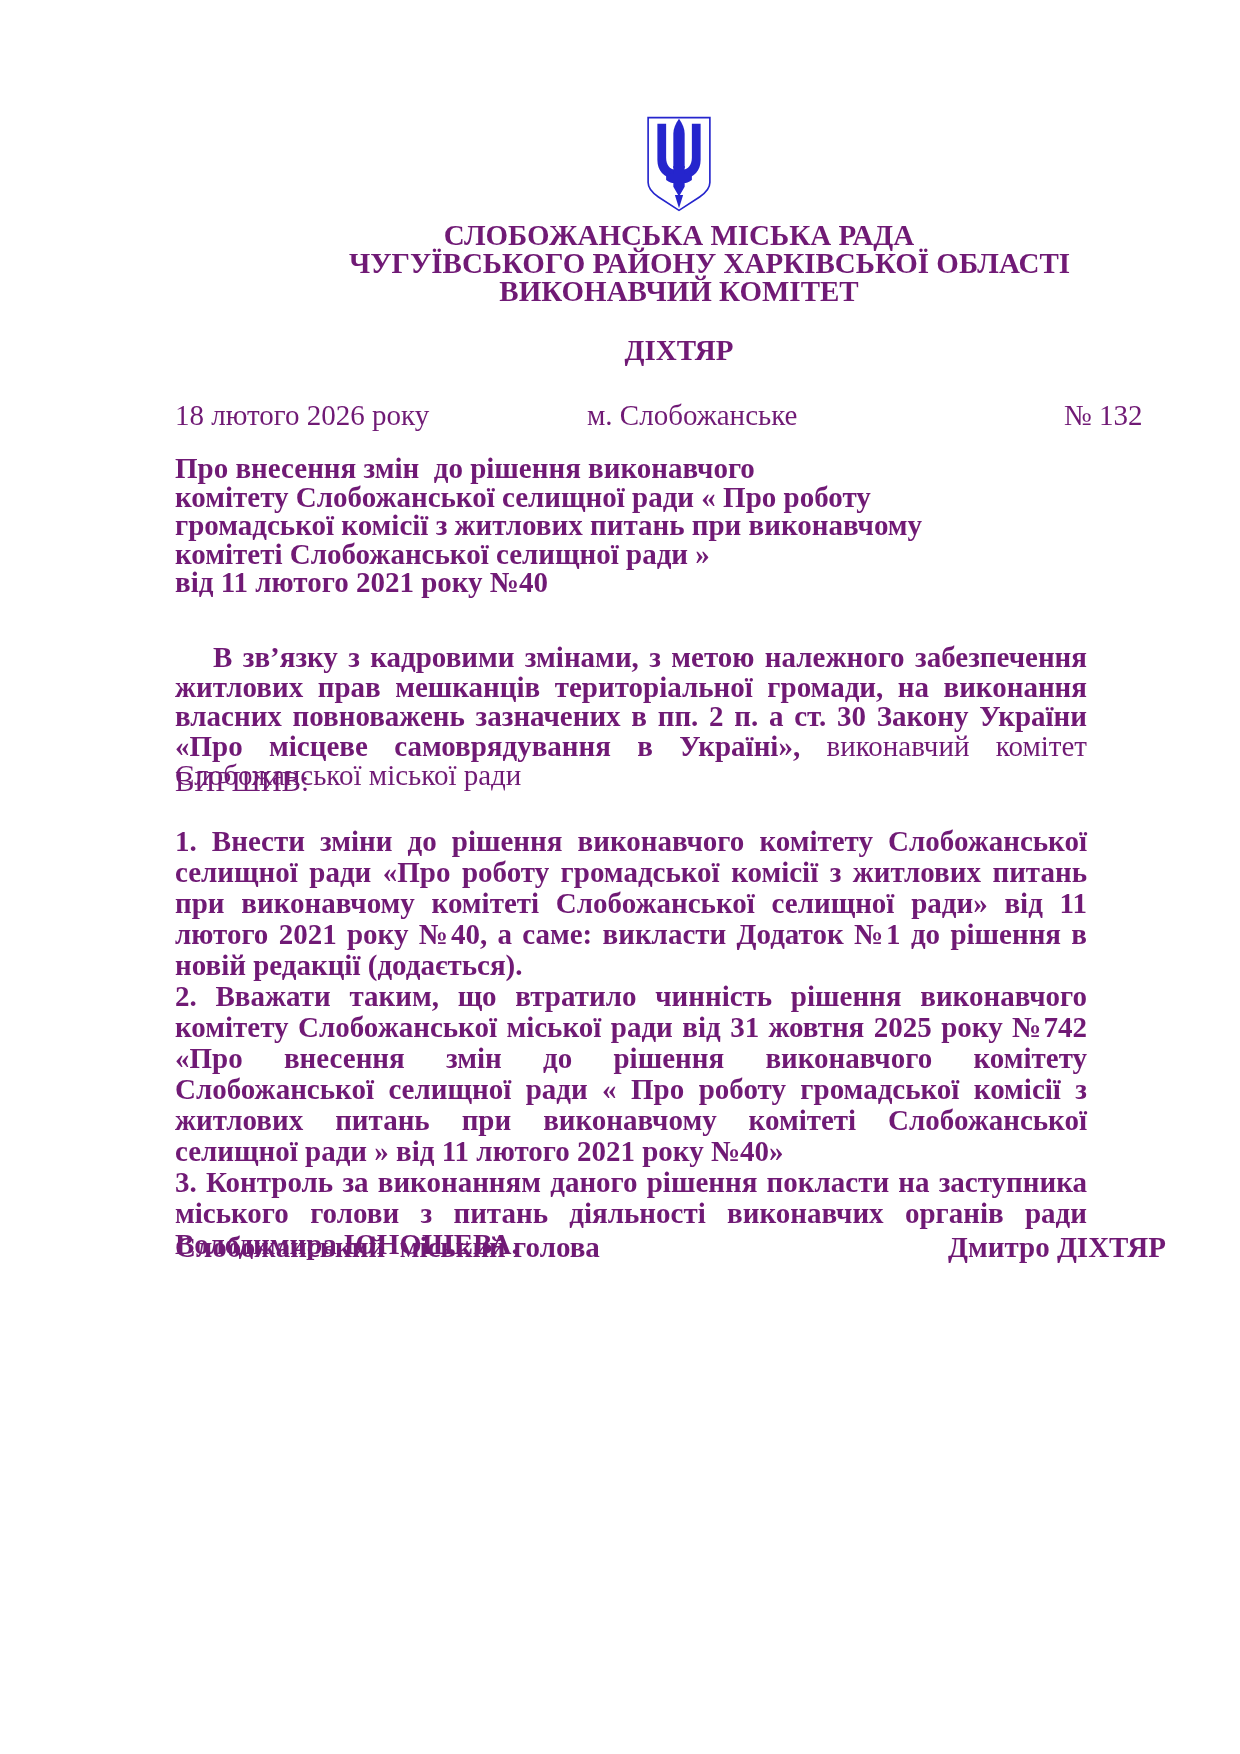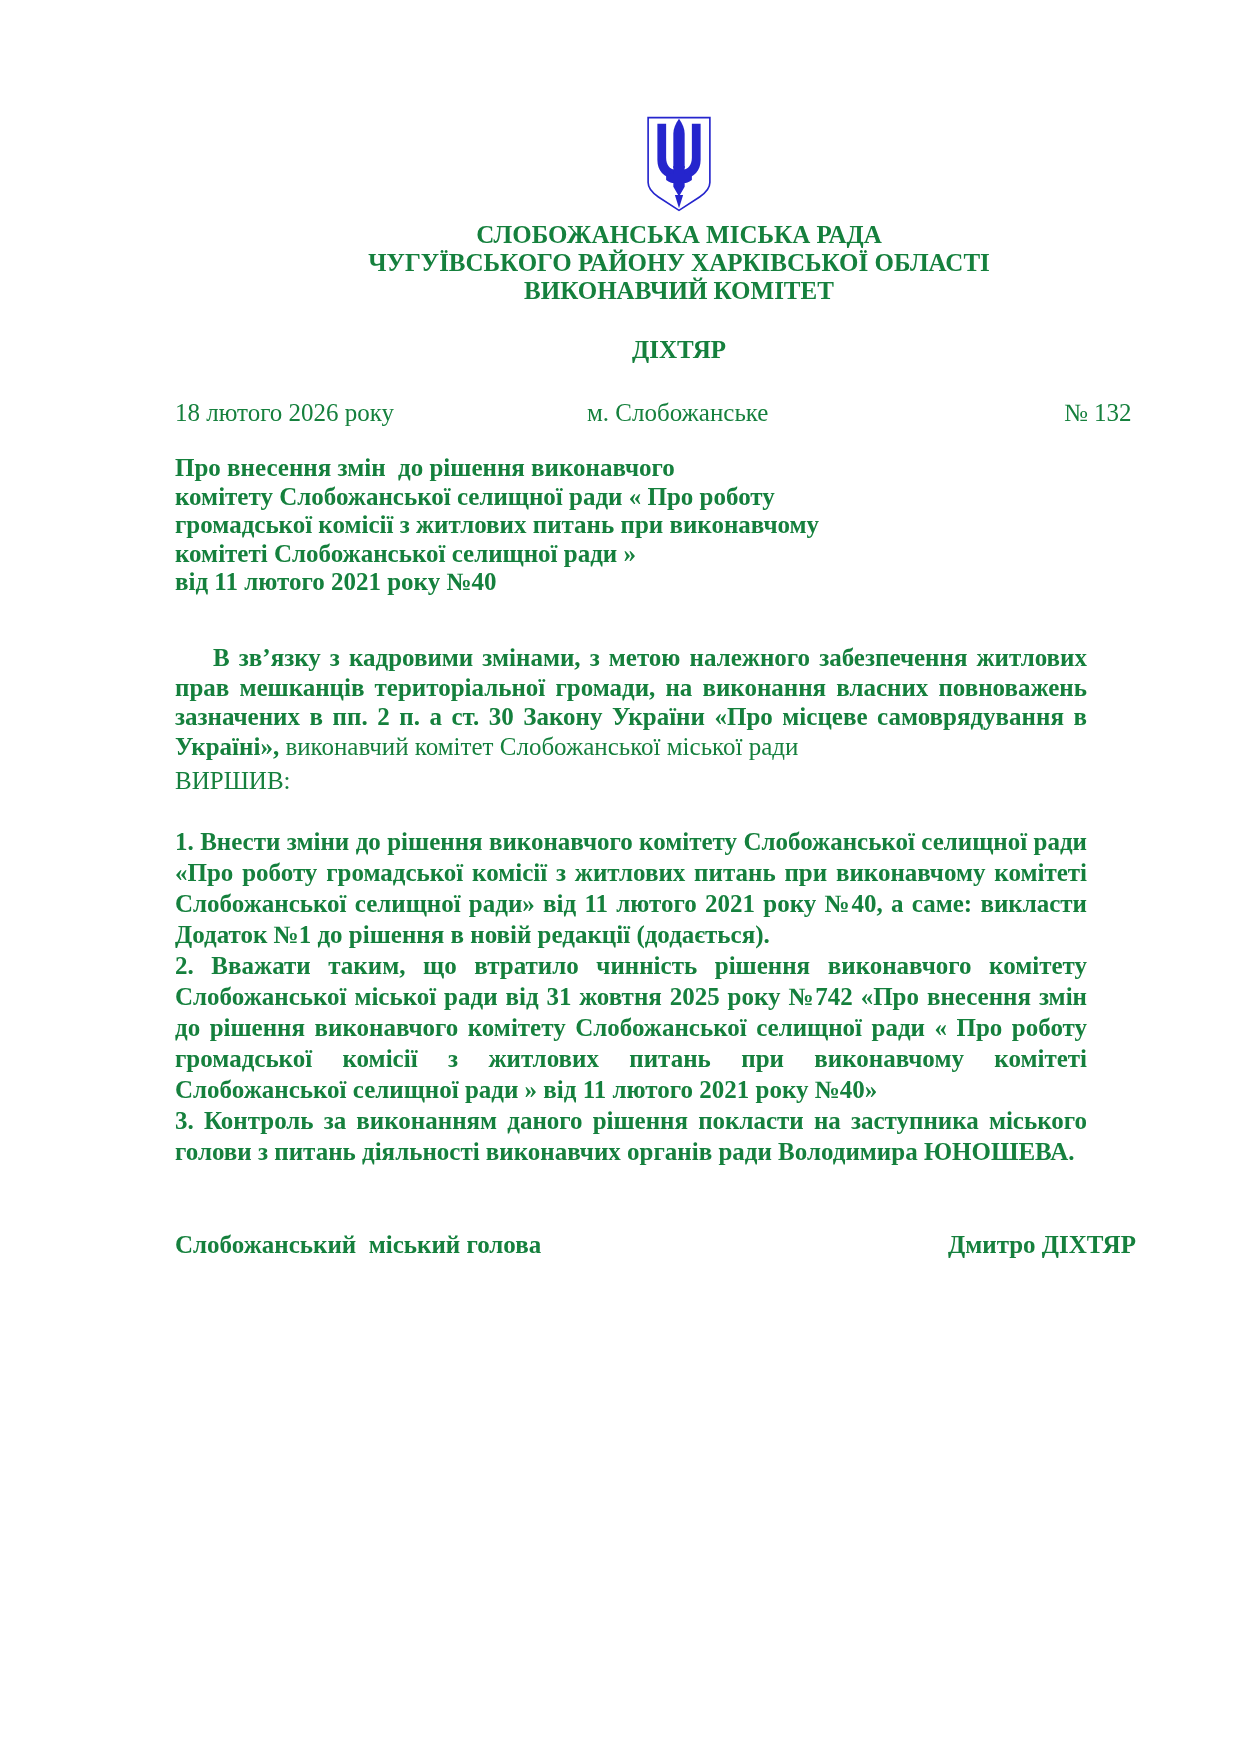--- a/index.html
+++ b/index.html
@@ -2,22 +2,22 @@
 <html><head>
 <meta charset="utf-8">
 <style>
   html,body { margin:0; padding:0; background:#ffffff; }
   .page {
     position: relative;
     width: 1240px;
     height: 1754px;
     background: #ffffff;
     font-family: "Liberation Serif", "DejaVu Serif", serif;
-    color: #15803d;
-    font-size: 25px;
+    color: #701a75;
+    font-size: 29px;
     overflow: hidden;
   }
   .emblem {
     position: absolute;
     left: 644px;
     top: 114px;
     width: 70px;
     height: 100px;
   }
   .emblem svg { display:block; width:100%; height:100%; }

